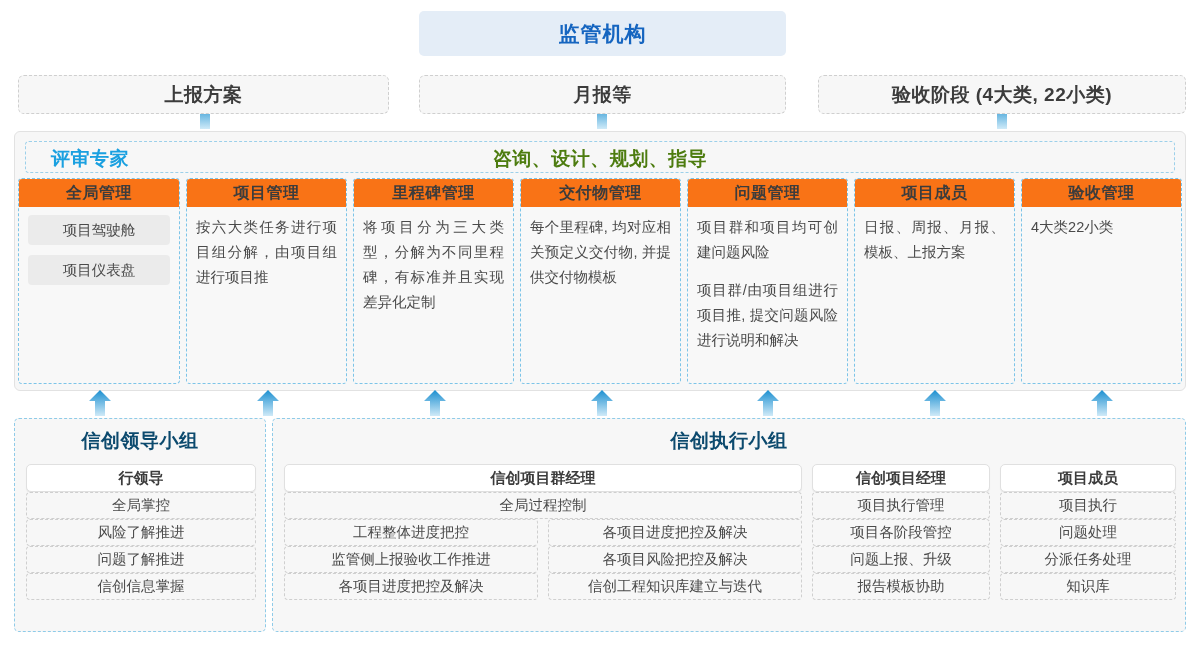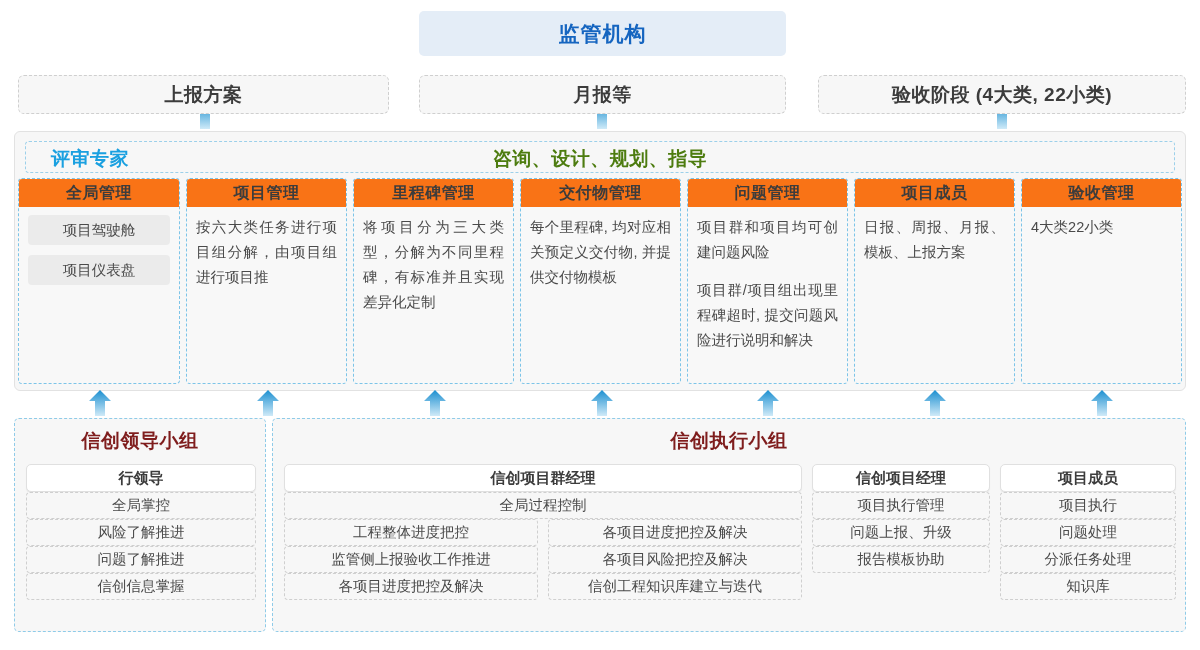--- a/index.html
+++ b/index.html
@@ -110,21 +110,21 @@
     position: absolute; top: 418px; height: 214px;
     border: 1px dashed #8fcbe8;
     border-radius: 5px;
     background: #f7f7f7;
   }
   #group-lead { left: 14px; width: 252px; }
   #group-exec { left: 272px; width: 914px; }
 
   .group-title {
     text-align: center;
-    color: #7f1d1d;
+    color: #0c4a6e;
     font-size: 19px; font-weight: bold;
     letter-spacing: .5px;
     margin-top: 9px;
   }
 
   .role-col { position: absolute; top: 45px; }
   .role-head {
     background: #ffffff;
     border: 1px solid #e0e0e0;
     border-radius: 5px;
@@ -228,21 +228,21 @@
       <div class="card" style="left: 520px; width: 161px;">
         <div class="card-head">交付物管理</div>
         <div class="card-body">
           <div class="card-text">每个里程碑, 均对应相关预定义交付物, 并提供交付物模板</div>
         </div>
       </div>
       <div class="card" style="left: 687px; width: 161px;">
         <div class="card-head">问题管理</div>
         <div class="card-body">
           <div class="card-text">项目群和项目均可创建问题风险</div>
-          <div class="card-text">项目群/项目组出现里程碑超时, 提交问题风险进行说明和解决</div>
+          <div class="card-text">项目群/由项目组进行项目推, 提交问题风险进行说明和解决</div>
         </div>
       </div>
       <div class="card" style="left: 854px; width: 161px;">
         <div class="card-head">项目成员</div>
         <div class="card-body">
           <div class="card-text">日报、周报、月报、模板、上报方案</div>
         </div>
       </div>
       <div class="card" style="left: 1021px; width: 161px;">
         <div class="card-head">验收管理</div>
@@ -362,20 +362,21 @@
             <div class="role-item">各项目风险把控及解决</div>
             <div class="role-item">信创工程知识库建立与迭代</div>
           </div>
       </div>
     </div>
 
     <div class="role-col" id="pm-col" style="left:539px; width:178px;">
       <div class="role-head">信创项目经理</div>
       <div id="pm-items">
           <div class="role-item">项目执行管理</div>
+          <div class="role-item">项目各阶段管控</div>
           <div class="role-item">问题上报、升级</div>
           <div class="role-item">报告模板协助</div>
         </div>
     </div>
 
     <div class="role-col" id="mem-col" style="left:727px; width:176px;">
       <div class="role-head">项目成员</div>
       <div id="mem-items">
           <div class="role-item">项目执行</div>
           <div class="role-item">问题处理</div>

